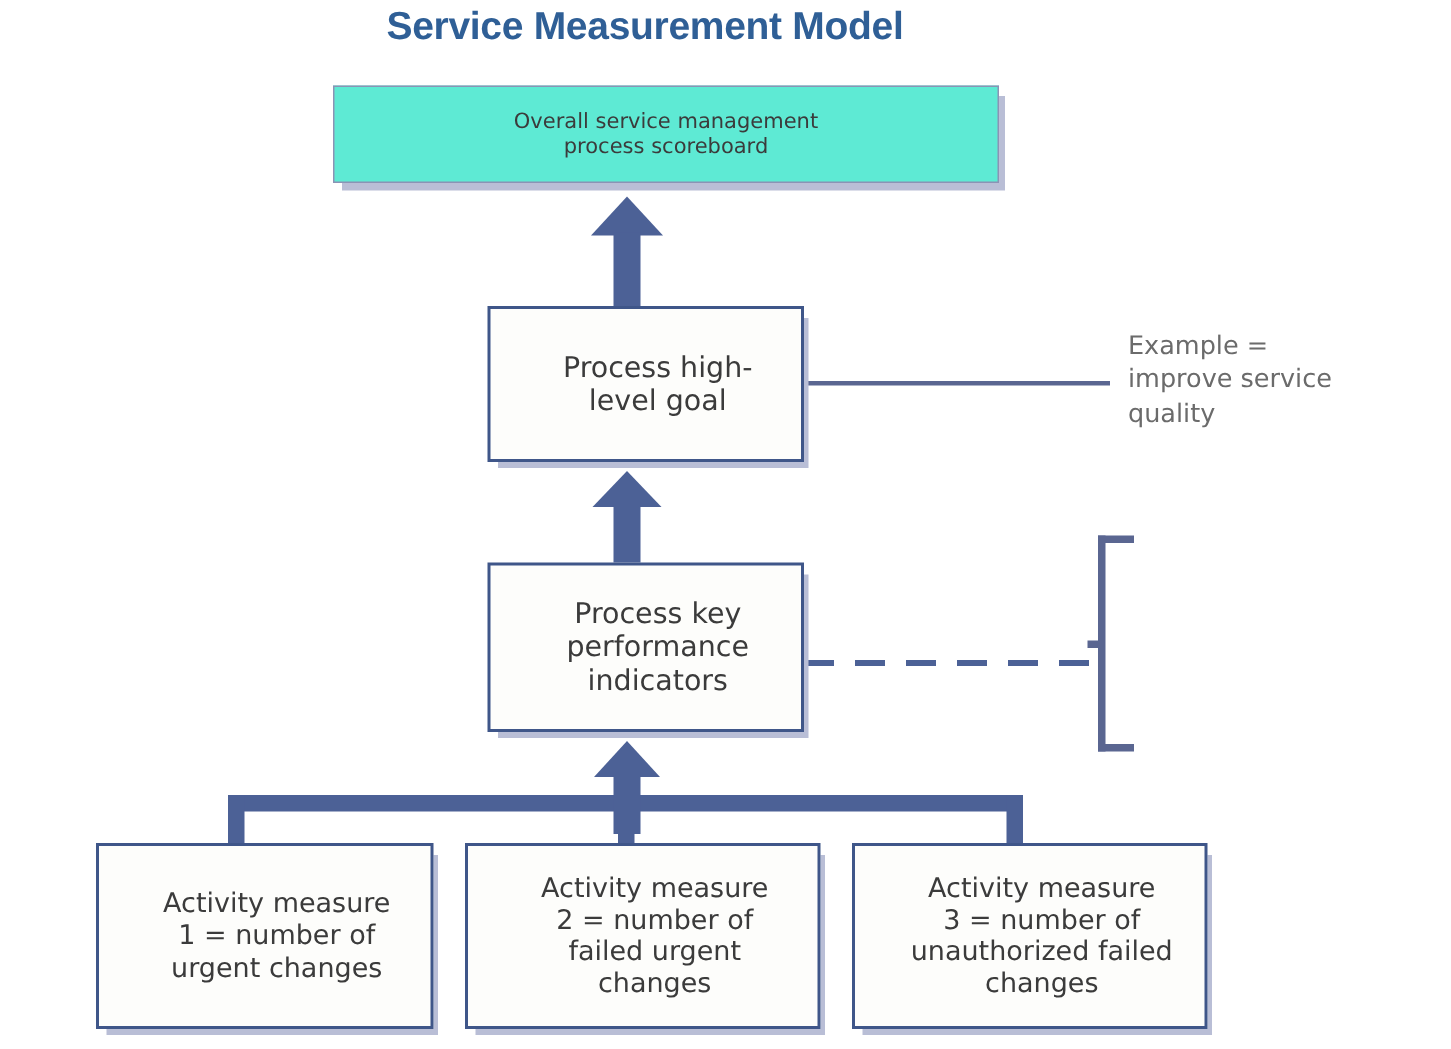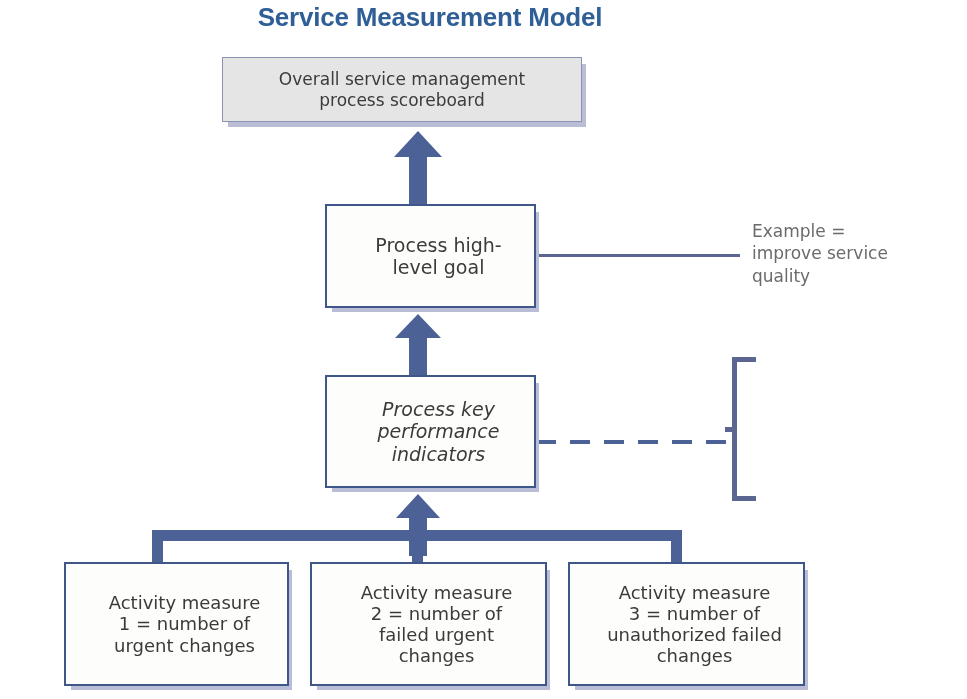--- a/index.html
+++ b/index.html
@@ -51,25 +51,25 @@
   .node .label {
     display: block;
     white-space: pre-line;
     padding: 0 6px;
   }
 
   
   #scoreboard-box {
     left: 222px;
     top: 57px;
-    width: 360px;
+    width: 444px;
     height: 65px;
-    background: #e5e5e5;
+    background: #5eead4;
     border: 1px solid #8b93b5;
-    font-size: 17px;
+    font-size: 14px;
     box-shadow: 5px 6px 0 -1px #b9bed6;
   }
 
   
   .node-white {
     background: #fdfdfb;
     border: 2px solid #3f5689;
     box-shadow: 5px 6px 0 -2px #b9bed6;
     padding-left: 16px;
   }
@@ -81,21 +81,20 @@
     height: 104px;
     font-size: 19px;
   }
 
   #kpi-box {
     left: 325px;
     top: 375px;
     width: 211px;
     height: 113px;
     font-size: 19px;
-    font-style: italic;
   }
 
   .activity-box {
     top: 562px;
     height: 124px;
     font-size: 18px;
   }
   #activity-box-1 { left: 64px;  width: 225px; }
   #activity-box-2 { left: 310px; width: 237px; }
   #activity-box-3 { left: 568px; width: 237px; }

